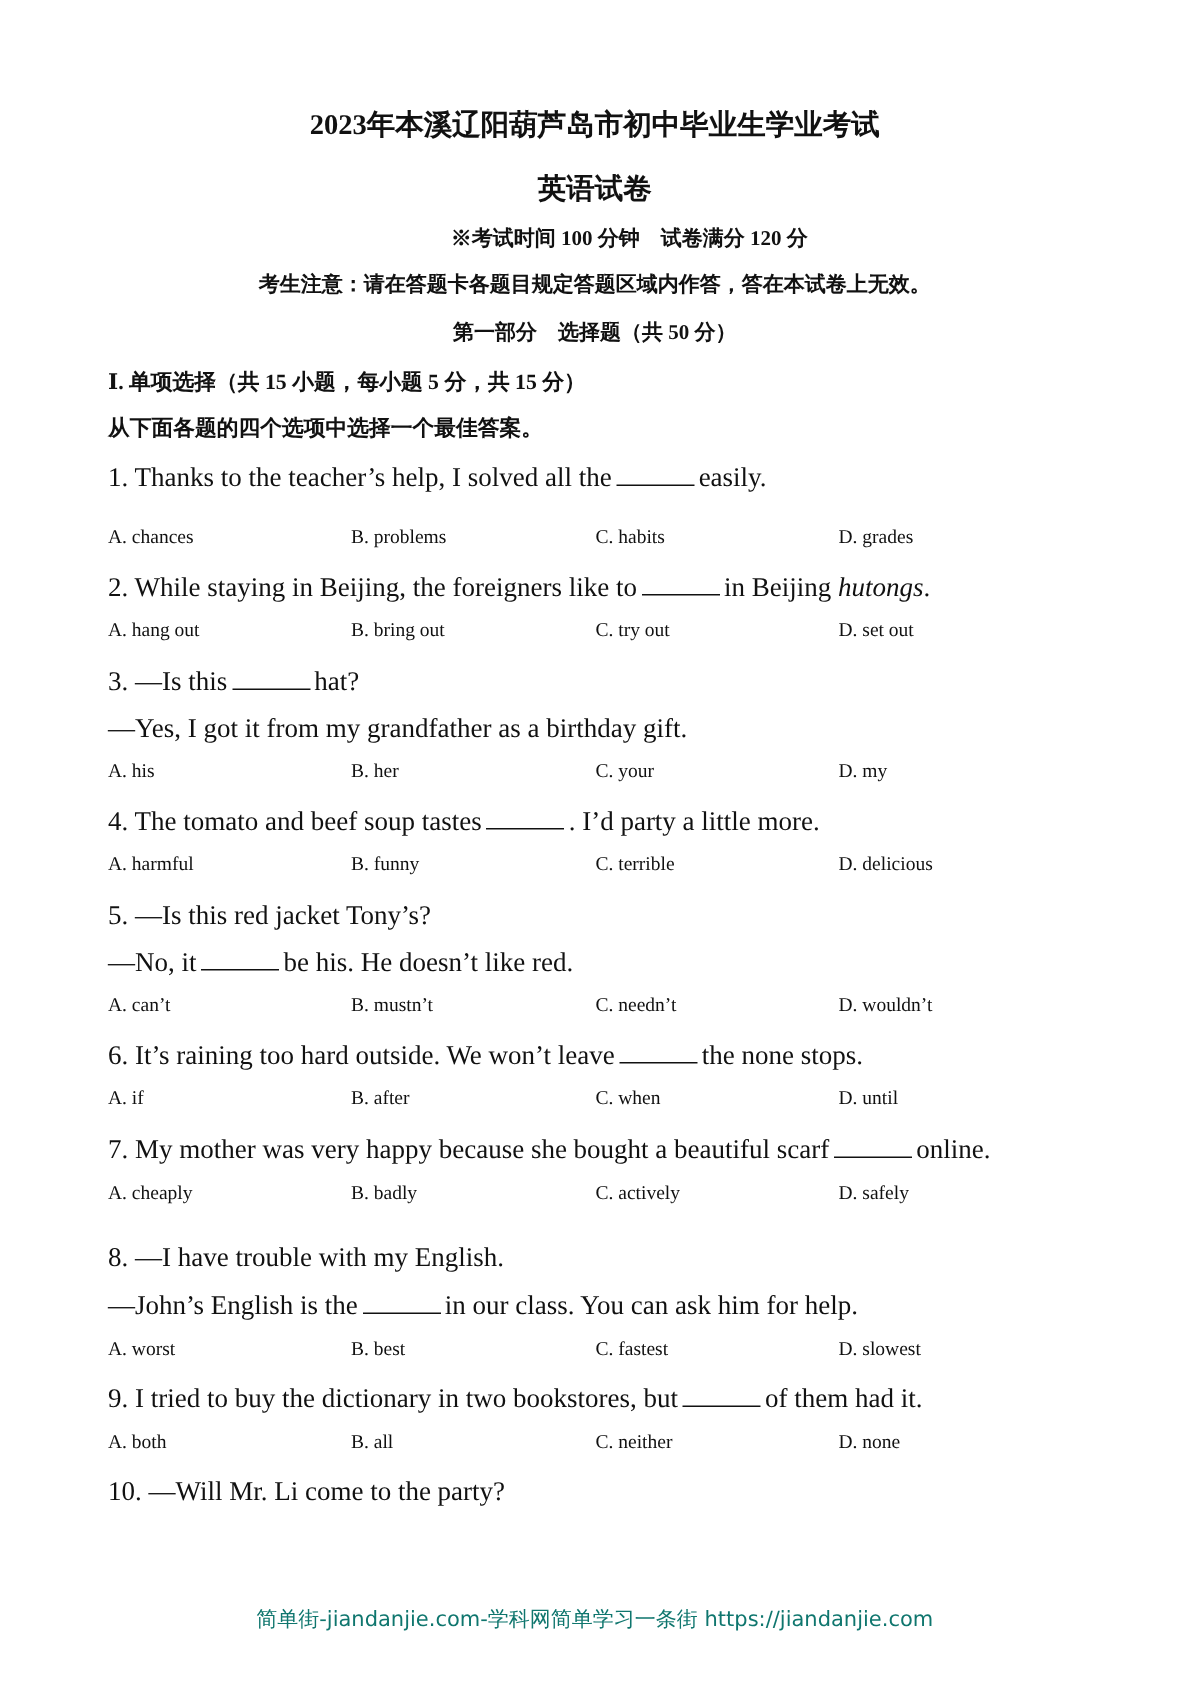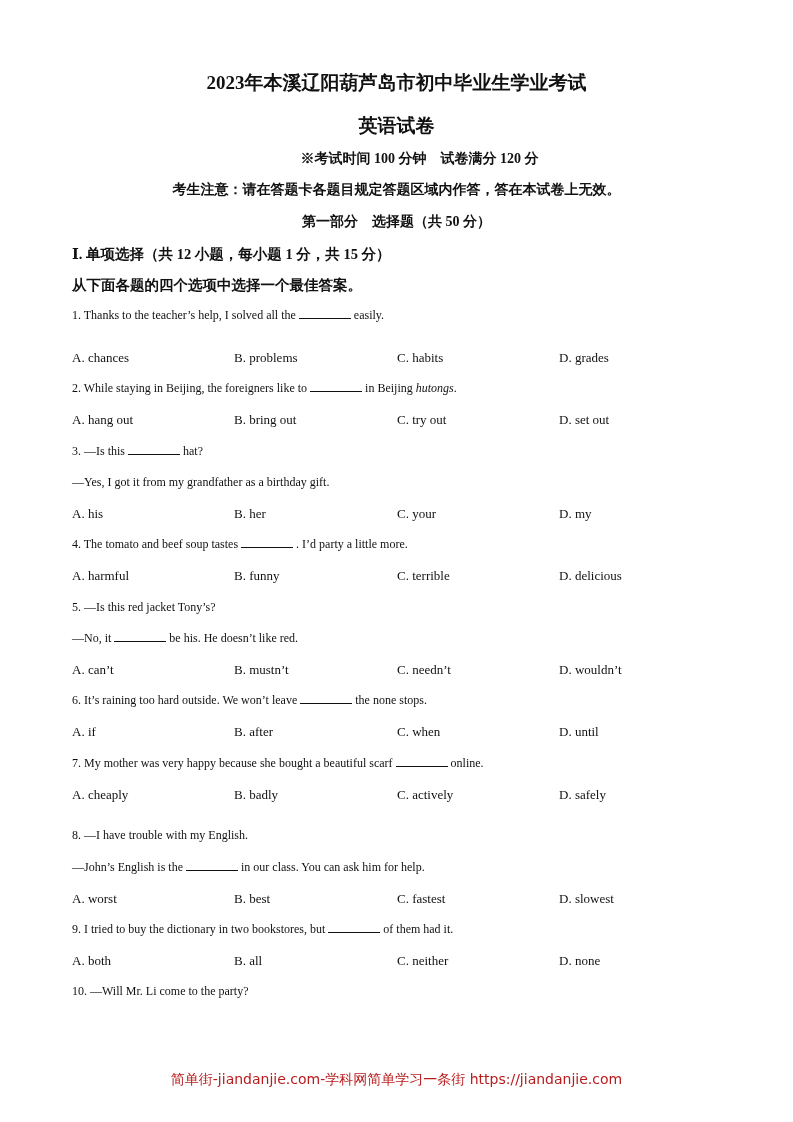--- a/index.html
+++ b/index.html
@@ -6,38 +6,38 @@
   body { width: 793px; height: 1122px; position: relative; overflow: hidden; color: #111; font-family: "Liberation Serif", "DejaVu Serif", serif; }
   .title { position: absolute; left: 0; width: 793px; text-align: center; font-weight: bold; }
   #t1 { top: 70px; font-size: 19px; }
   #t2 { top: 113px; font-size: 19px; }
   #t3 { top: 150px; font-size: 14px; margin-left: 23px; }
   #t4 { top: 181px; font-size: 14px; }
   #t5 { top: 213px; font-size: 14px; }
   .sec { position: absolute; left: 72px; font-weight: bold; font-size: 14.5px; }
   #s1 { top: 245px; }
   #s2 { top: 276px; }
-  .line { position: absolute; left: 72px; font-size: 12px; white-space: nowrap; text-align: center; }
+  .line { position: absolute; left: 72px; font-size: 18px; white-space: nowrap; text-align: center; }
   .opts { position: absolute; left: 72px; width: 660px; font-size: 13px; }
   .opt { position: absolute; top: 0; white-space: nowrap; }
   .o0 { left: 0; text-align: center; } .o1 { left: 162px; } .o2 { left: 325px; } .o3 { left: 487px; text-align: right; }
   .blank { display: inline-block; width: 52px; border-bottom: 1px solid #111; height: 10px; margin: 0 3px; }
   em { font-style: italic; }
-  .footer { position: absolute; top: 1071px; left: 0; width: 793px; text-align: center; font-family: "DejaVu Sans", sans-serif; font-size: 14px; color: #b91c1c; }
+  .footer { position: absolute; top: 1071px; left: 0; width: 793px; text-align: center; font-family: "DejaVu Sans", sans-serif; font-size: 14px; color: #0f766e; }
 </style>
 </head>
 <body>
 
 <div id="t1" class="title">2023年本溪辽阳葫芦岛市初中毕业生学业考试</div>
 <div id="t2" class="title">英语试卷</div>
 <div id="t3" class="title">※考试时间 100 分钟　试卷满分 120 分</div>
 <div id="t4" class="title">考生注意：请在答题卡各题目规定答题区域内作答，答在本试卷上无效。</div>
 <div id="t5" class="title">第一部分　选择题（共 50 分）</div>
 
-<div id="s1" class="sec">Ⅰ. 单项选择（共 12 小题，每小题 1 分，共 15 分）</div>
+<div id="s1" class="sec">Ⅰ. 单项选择（共 15 小题，每小题 5 分，共 15 分）</div>
 <div id="s2" class="sec">从下面各题的四个选项中选择一个最佳答案。</div>
 
 <div class="line" style="top:308px">
   <span>1. Thanks to the teacher’s help, I solved all the</span><span class="blank"></span><span>easily.</span>
 </div>
 <div class="opts" style="top:350px">
   <span class="opt o0">A. chances</span>
   <span class="opt o1">B. problems</span>
   <span class="opt o2">C. habits</span>
   <span class="opt o3">D. grades</span>

